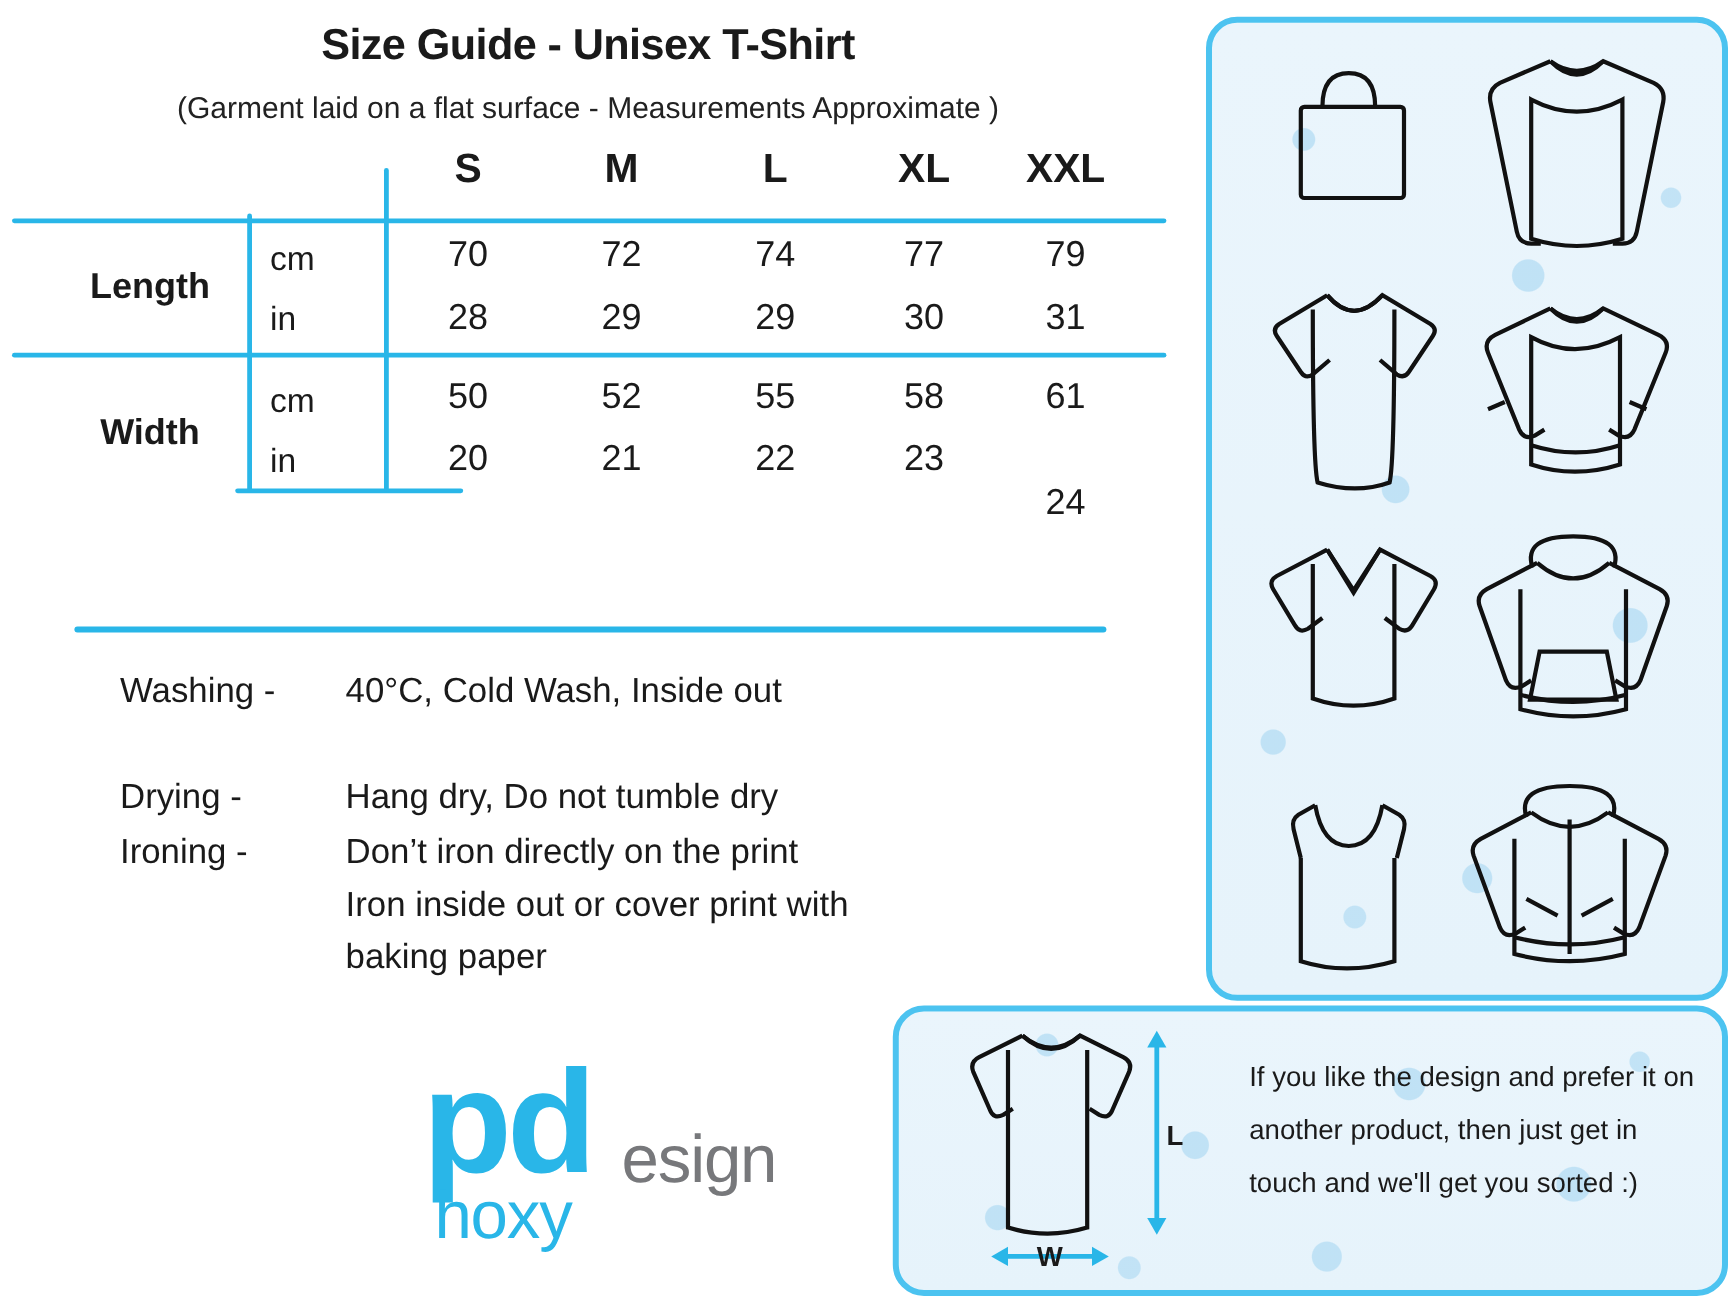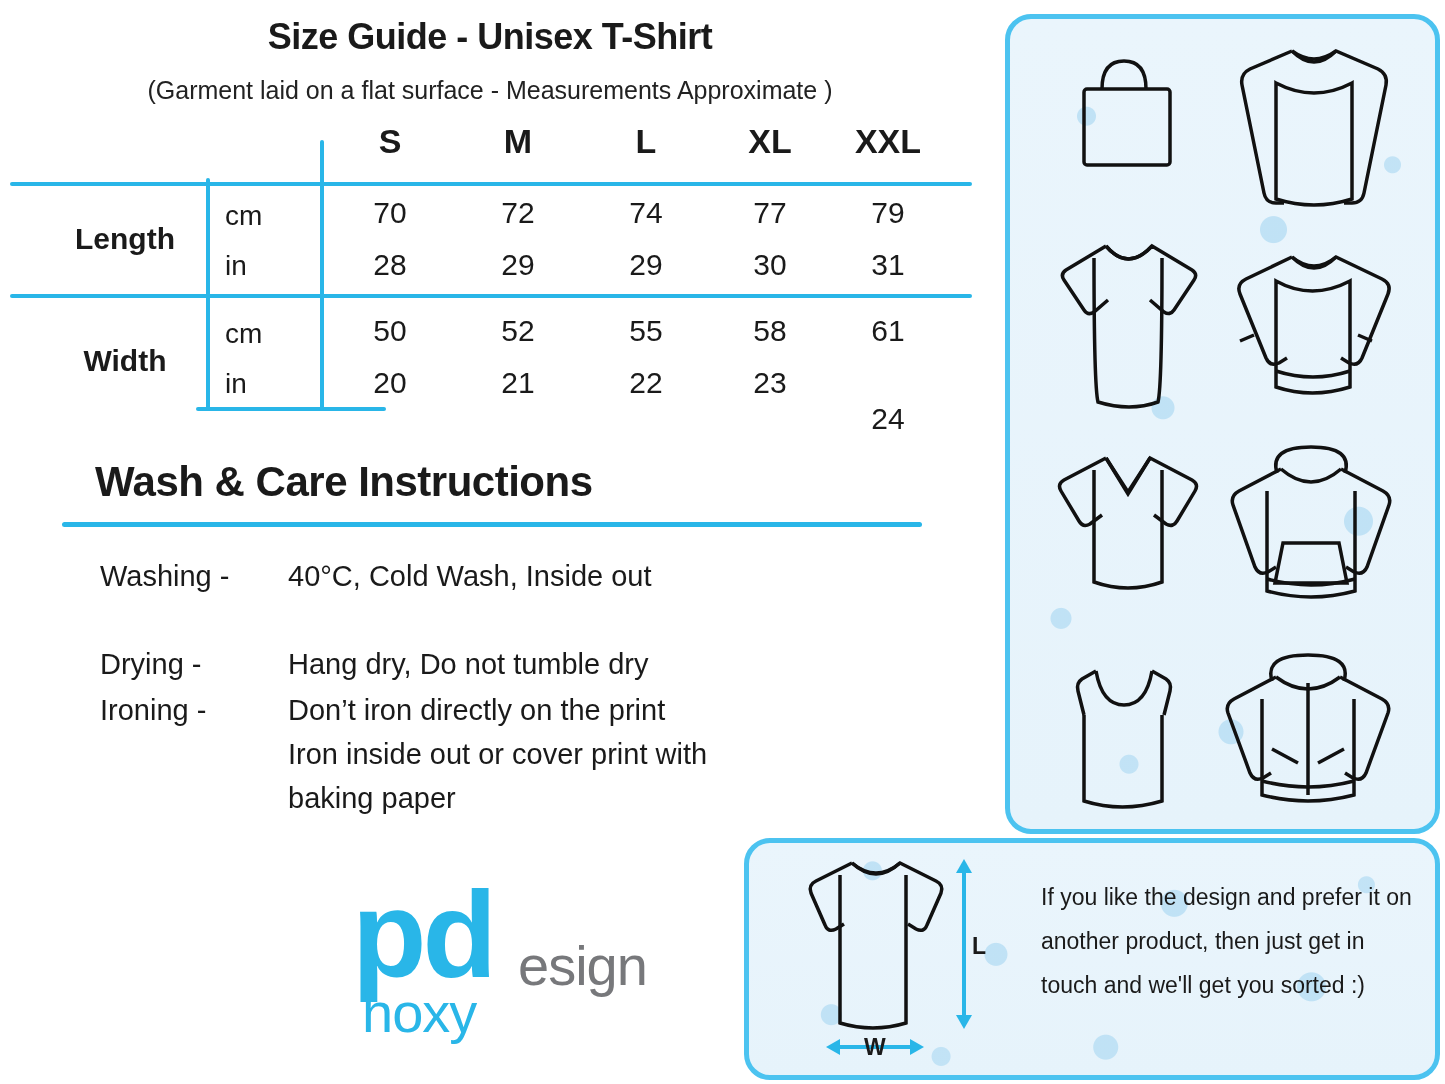--- a/index.html
+++ b/index.html
@@ -254,21 +254,20 @@
     <div class="val-cell" style="left:700px;top:192px;">58</div>
     <div class="val-cell" style="left:818px;top:192px;">61</div>
 
     <div class="val-cell" style="left:320px;top:244px;">20</div>
     <div class="val-cell" style="left:448px;top:244px;">21</div>
     <div class="val-cell" style="left:576px;top:244px;">22</div>
     <div class="val-cell" style="left:700px;top:244px;">23</div>
     <div class="val-cell" style="left:818px;top:244px;margin-top:36px;">24</div>
   </div>
 
-  <div id="wash-title">Wash &amp; Care Instructions</div>
   <div id="wash-underline"></div>
 
   <div class="care-label" style="top:560px;">Washing -</div>
   <div class="care-text" style="top:560px;">40°C, Cold Wash, Inside out</div>
 
   <div class="care-label" style="top:648px;">Drying -</div>
   <div class="care-text" style="top:648px;text-align:right;">Hang dry, Do not tumble dry</div>
 
   <div class="care-label" style="top:694px;">Ironing -</div>
   <div class="care-text" style="top:694px;">Don’t iron directly on the print</div>

